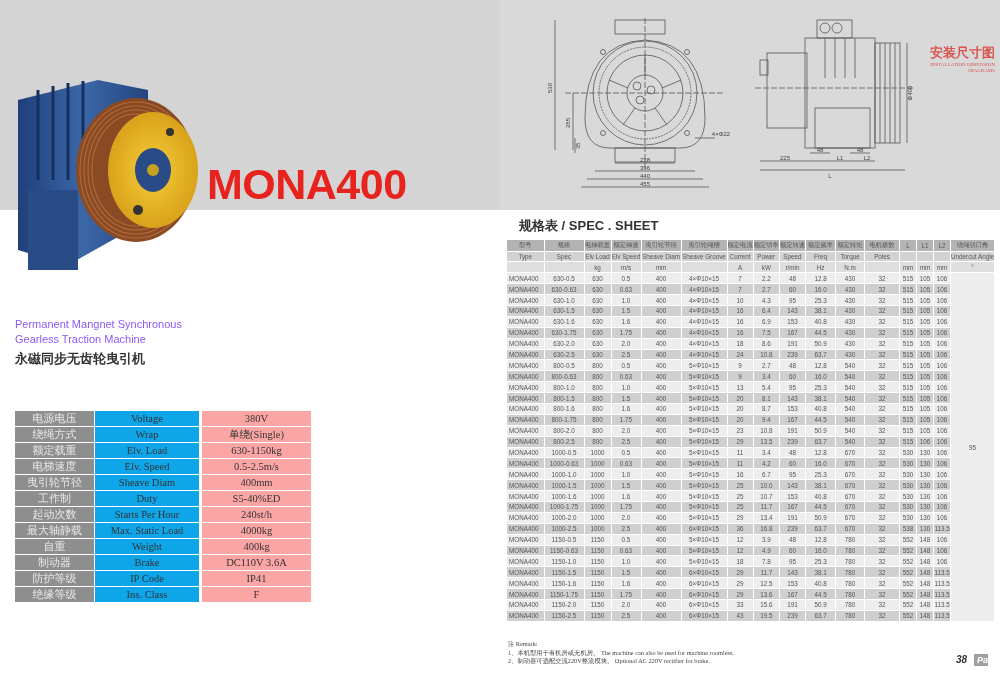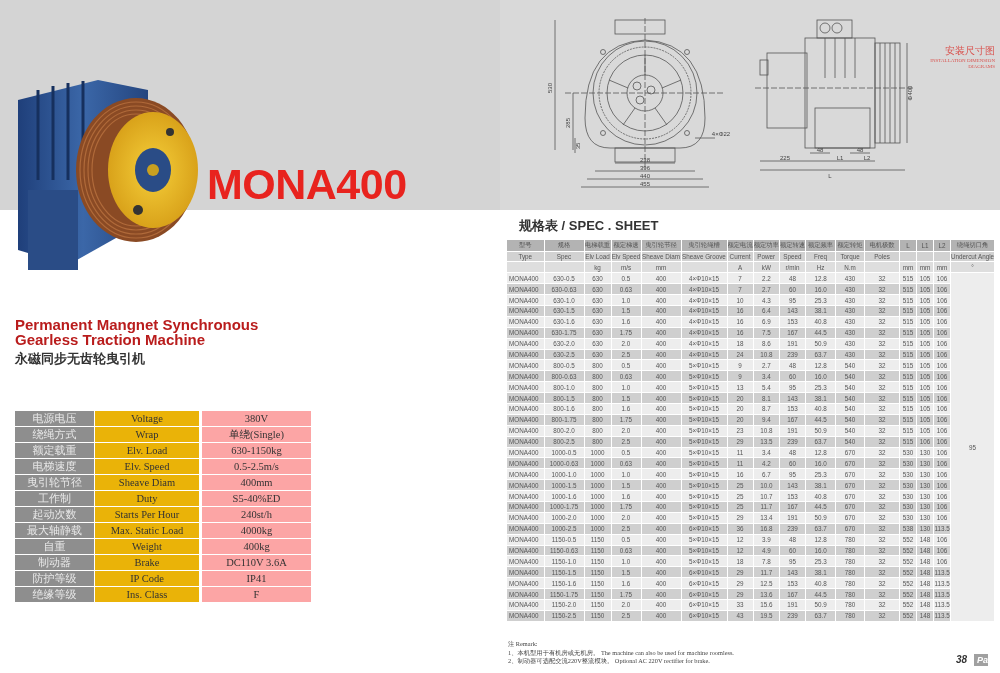--- a/index.html
+++ b/index.html
@@ -7,34 +7,34 @@
   body { position: relative; font-family: "Liberation Sans", sans-serif; color: #333; }
 
   .top-band { position: absolute; left: 0; top: 0; width: 1000px; height: 210px; background: #d9d9d9; }
   .top-band-left { position: absolute; left: 0; top: 0; width: 500px; height: 210px; background: #d4d4d4; }
 
   
   .motor { position: absolute; left: 8px; top: 70px; width: 200px; height: 210px; }
 
   .title { position: absolute; left: 207px; top: 160px; font-size: 43px; font-weight: bold; color: #e8231e; letter-spacing: -0.5px; font-family: "Liberation Sans", sans-serif; }
 
-  .subtitle { position: absolute; left: 15px; top: 317px; font-size: 15px; font-weight: bold; color: #b91c1c; line-height: 15px; }
+  .subtitle { position: absolute; left: 15px; top: 317px; font-size: 11px; font-weight: normal; color: #8b5cf6; line-height: 15px; }
   .subtitle-cn { position: absolute; left: 15px; top: 350px; font-size: 13px; font-weight: bold; color: #333; }
 
   
   .spec-left { position: absolute; left: 15px; top: 411px; width: 296px; }
   .spec-row { display: flex; height: 16px; margin-bottom: 0px; }
   .spec-row .c1 { width: 79px; background: #8e8e8e; color: #e8e8e8; font-family: "DejaVu Serif", serif; font-size: 11px; display: flex; align-items: center; justify-content: center; border-bottom: 1px solid #fff; }
-  .spec-row .c2 { width: 107px; margin-left: 1px; background: #eab308; color: #333; font-family: "Liberation Serif", serif; font-size: 10.5px; display: flex; align-items: center; justify-content: center; border-bottom: 1px solid #fff; border-right: 3px solid #fff; }
+  .spec-row .c2 { width: 107px; margin-left: 1px; background: #0ea5e9; color: #333; font-family: "Liberation Serif", serif; font-size: 10.5px; display: flex; align-items: center; justify-content: center; border-bottom: 1px solid #fff; border-right: 3px solid #fff; }
   .spec-row .c3 { flex: 1; background: #fca5a5; color: #333; font-family: "Liberation Serif", serif; font-size: 10.5px; display: flex; align-items: center; justify-content: center; border-bottom: 1px solid #fff; }
 
   
   .drawing { position: absolute; }
   .install-label { position: absolute; left: 920px; top: 44px; text-align: right; width: 75px; color: #d9534f; font-family: "Liberation Serif", serif; }
-  .install-label .cn { font-size: 10px; font-weight: normal; }
+  .install-label .cn { font-size: 13px; font-weight: bold; }
   .install-label .en { font-size: 5px; line-height: 6px; }
 
   .sheet-title { position: absolute; left: 519px; top: 217px; font-size: 13px; color: #333; font-weight: bold; }
 
   
   .sheet { position: absolute; left: 507px; top: 240px; border-collapse: collapse; font-size: 6.3px; color: #555; table-layout: fixed; }
   .sheet td { height: 10.9px; text-align: center; padding: 0; white-space: nowrap; border-right: 1px solid #fff; border-bottom: 1px solid #fff; overflow: hidden; }
   .sheet tr.hd td { background: #b3b3b3; color: #555; height: 11px; }
   .sheet tr.hd2 td { background: #d2d2d2; }
   .sheet tr.hd3 td { background: #dedede; }

